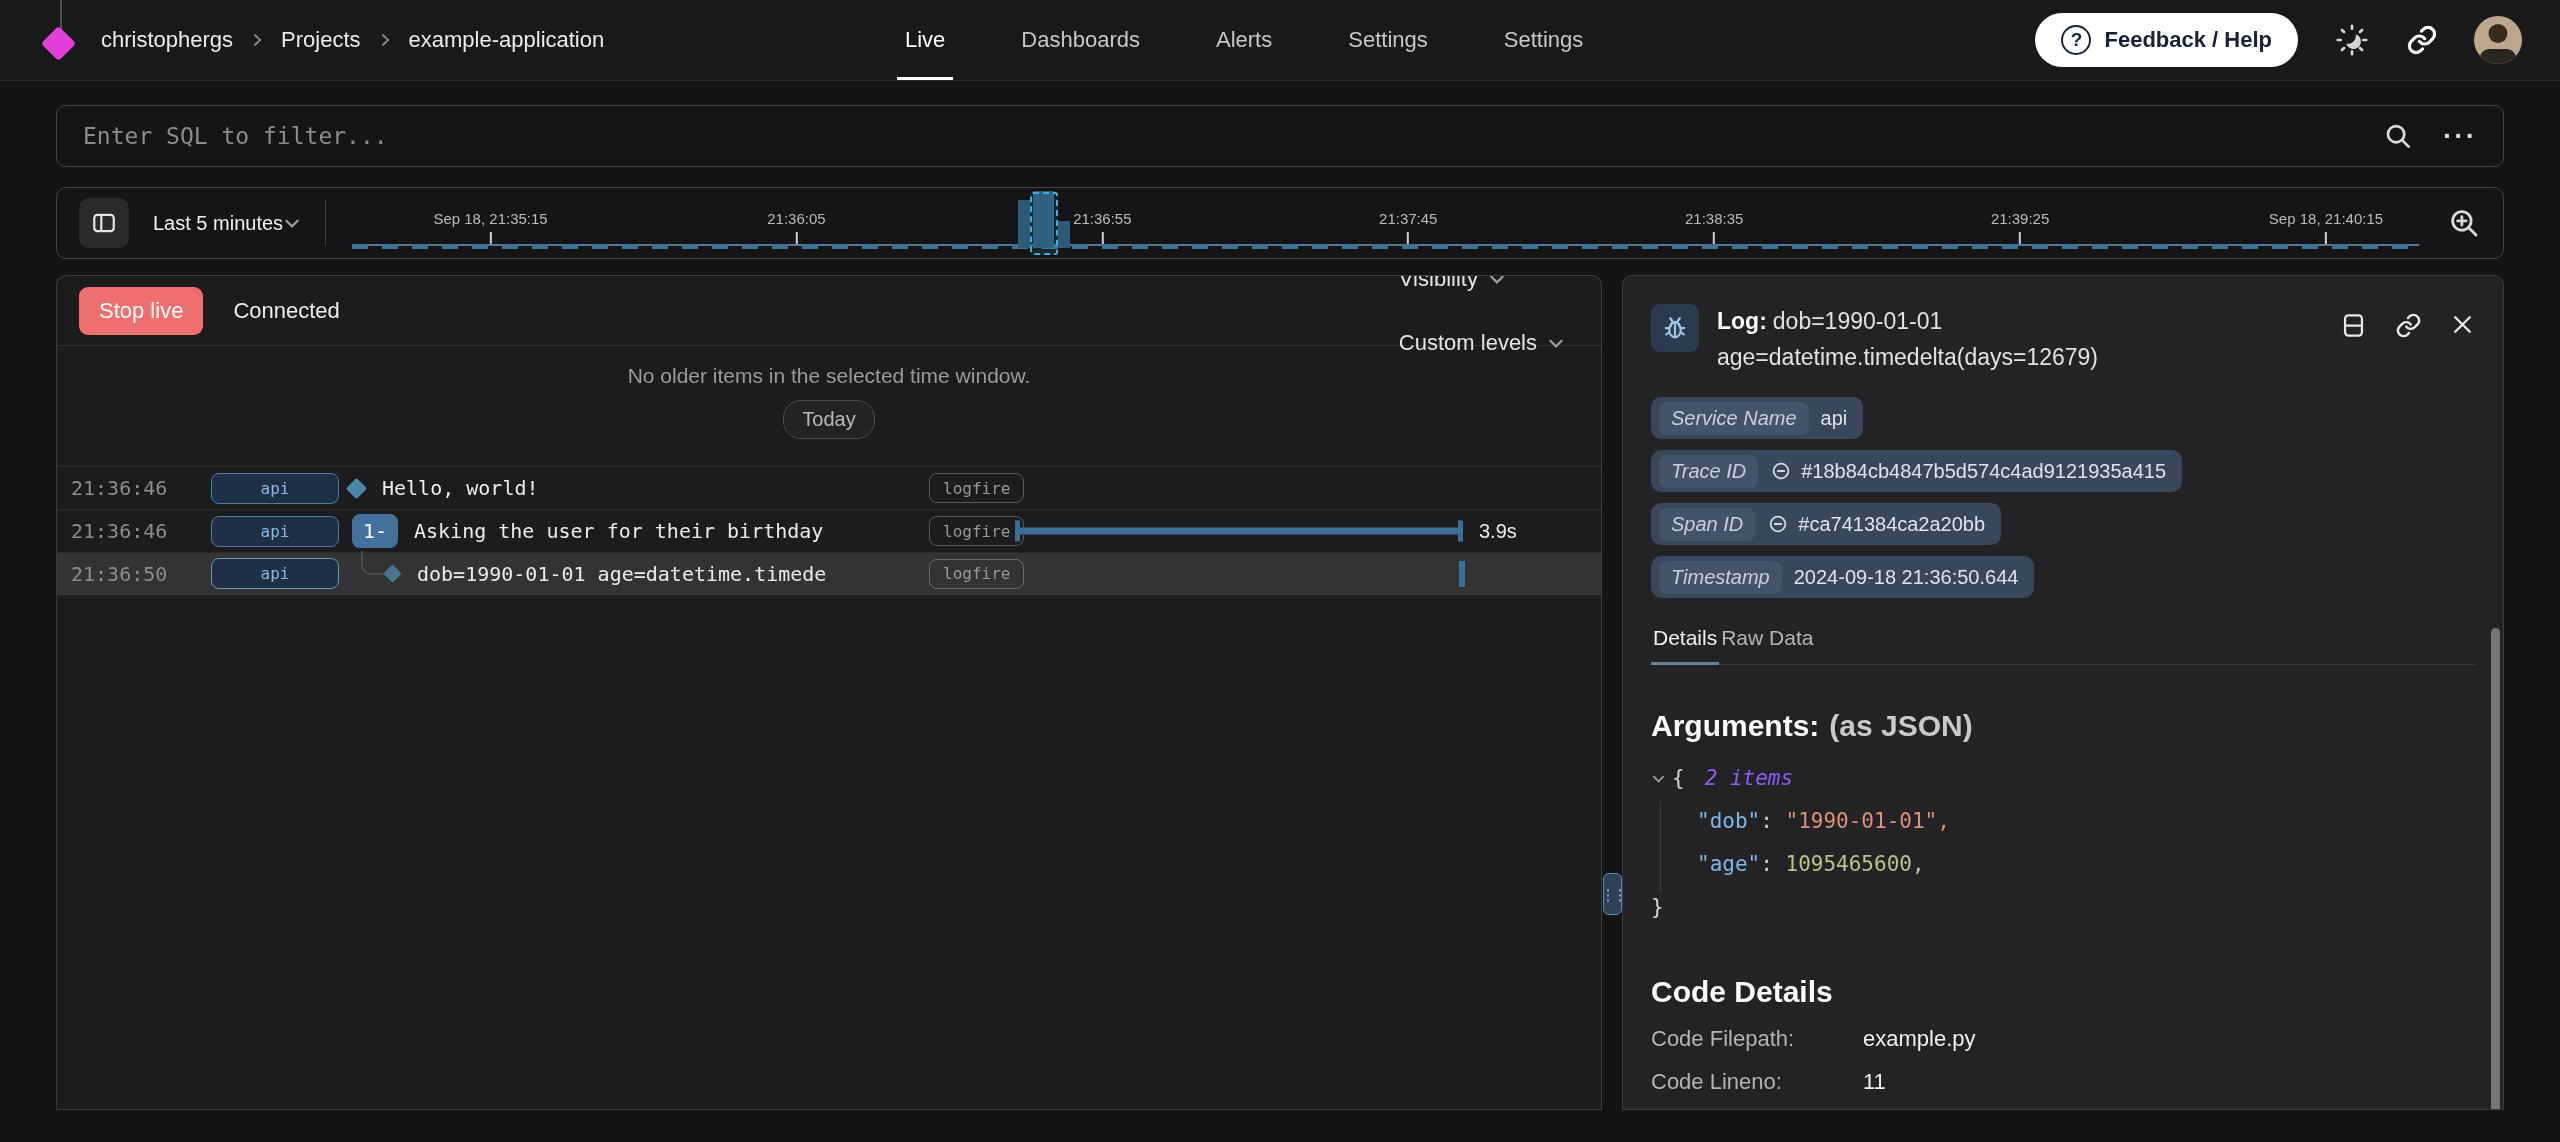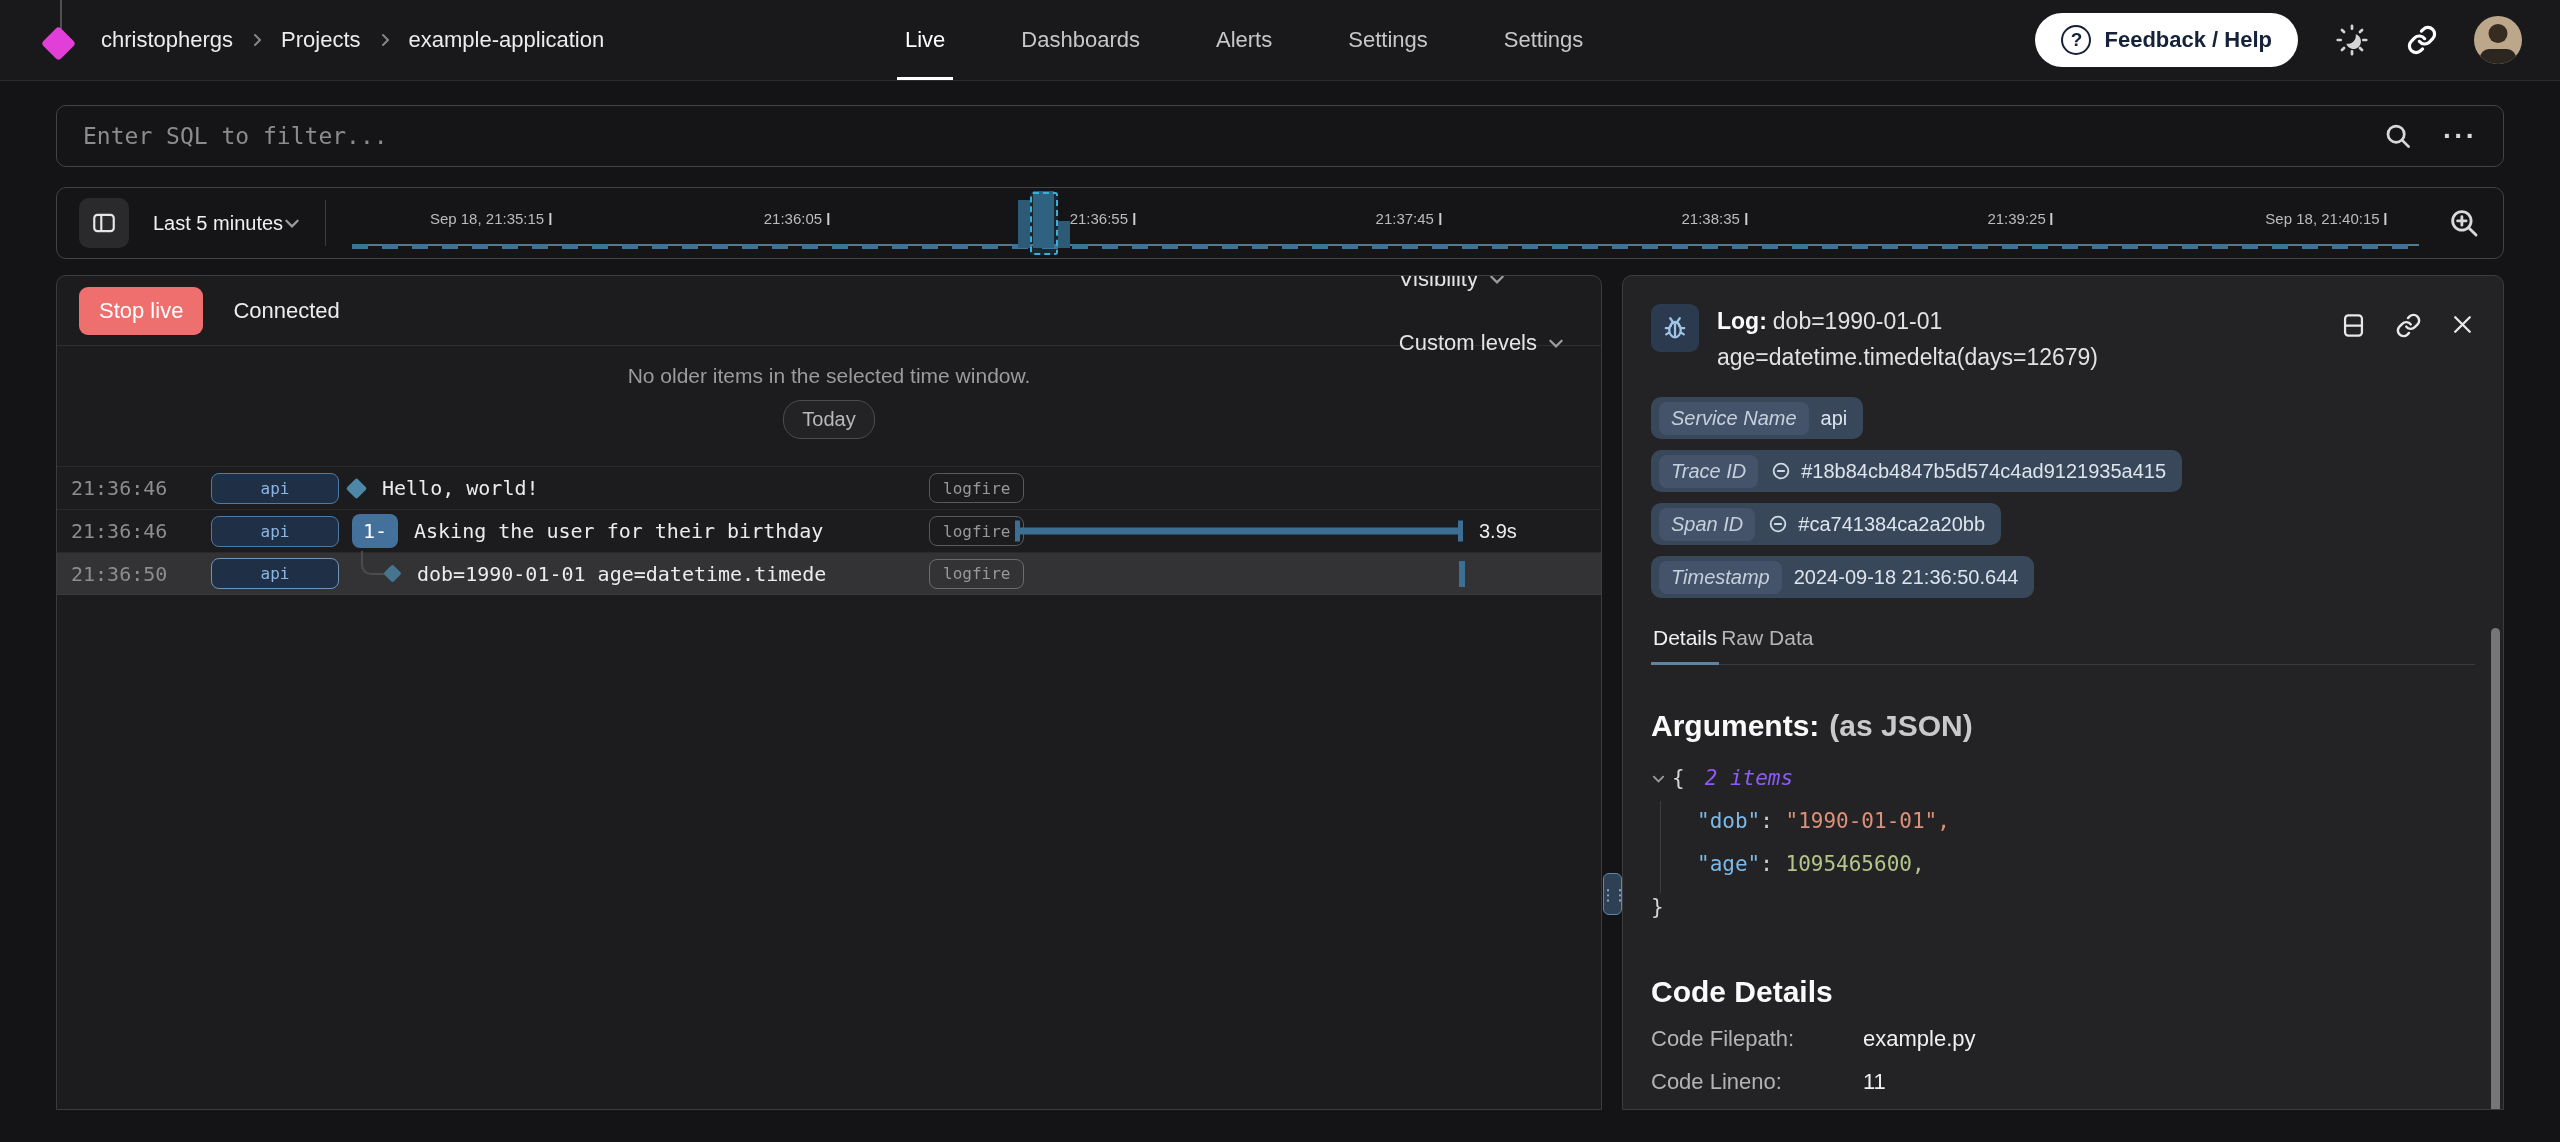--- a/index.html
+++ b/index.html
@@ -49,21 +49,21 @@
   .timeline { margin:20px 56px 0; height:72px; background:#151517; border:1px solid #434345;
     border-radius:10px; display:flex; align-items:center; position:relative; }
   .tl-left { display:flex; align-items:center; padding:0 22px; gap:24px; flex:0 0 auto; }
   .sidebar-toggle { width:50px; height:50px; background:#2a2a2c; border-radius:10px;
     display:flex; align-items:center; justify-content:center; color:#e6e6e8; cursor:pointer; }
   .range-dd { display:flex; align-items:center; gap:0; font-size:20px; color:#f0f0f2; cursor:pointer; }
   .chev { color:#9c9c9e; }
   .tl-divider { width:1px; height:46px; background:#3c3c3e; margin-right:4px; }
   .tl-area { flex:1; height:100%; position:relative; margin-right:84px; }
   .tick { position:absolute; top:22px; transform:translateX(-50%); display:flex;
-    flex-direction:row; align-items:center; gap:5px;text-align:center; }
+    flex-direction:column; align-items:center; gap:5px;text-align:center; }
   .tick-label { font-size:15px; color:#bbbbbd; white-space:nowrap; }
   .tick-mark { width:2px; height:12px; background:#cfcfd1; }
   .tl-line { position:absolute; left:0; right:0; bottom:12px; height:2px; background:#57798c; }
   .tl-dashes { position:absolute; left:0; right:0; bottom:9px; height:5px;
     background:repeating-linear-gradient(90deg, #3d7396 0 16px, transparent 16px 30px); }
   .hbar { position:absolute; bottom:10px; background:#2d5a77; }
   .hbar1 { left:32.2%; width:12px; height:48px; }
   .hbar2 { left:calc(32.2% + 15px); width:21px; height:57px; }
   .hbar3 { left:calc(32.2% + 40px); width:12px; height:27px; }
   .tl-selection { position:absolute; top:4px; bottom:3px; left:calc(32.2% + 12px); width:28px;

